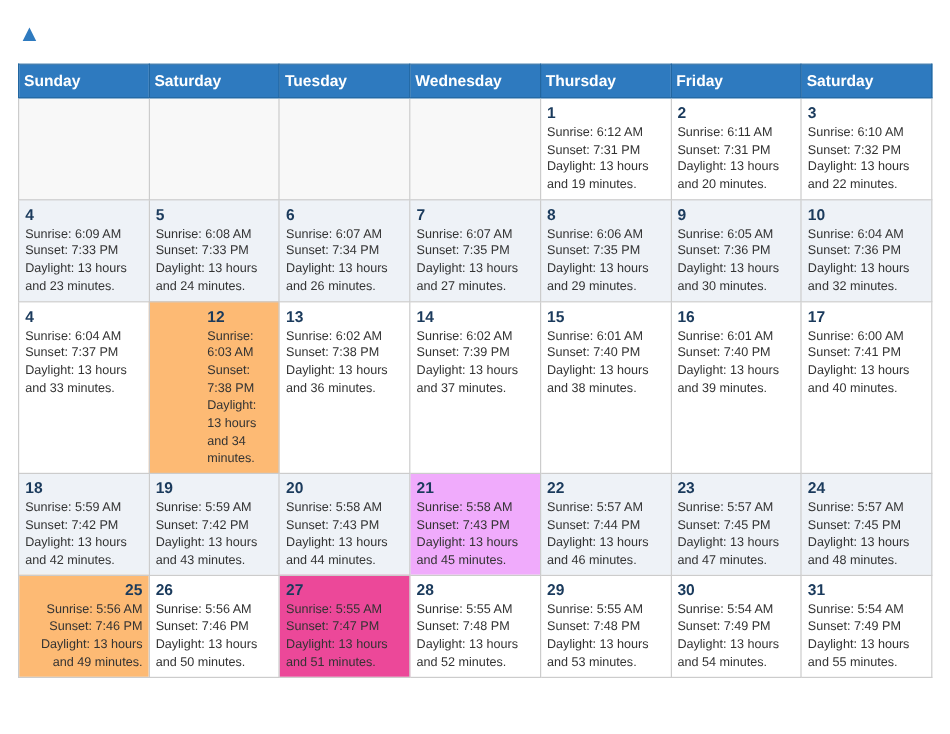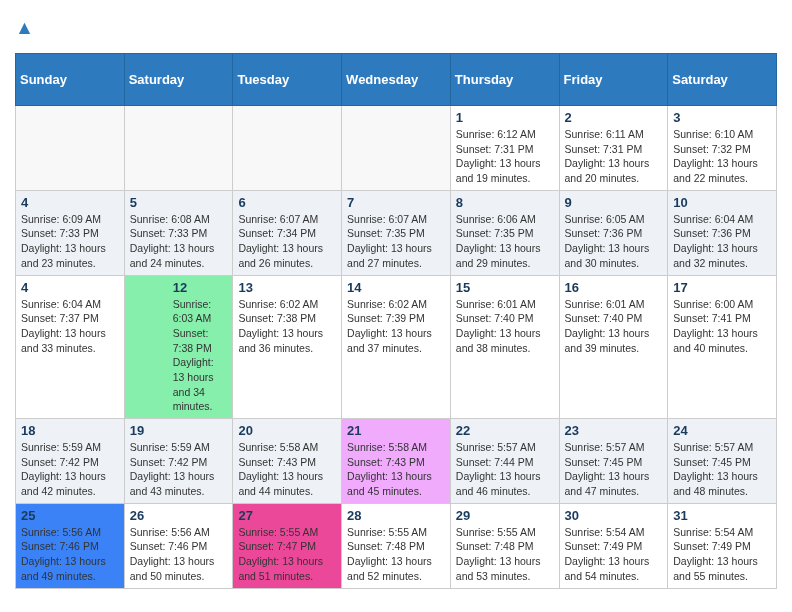--- a/index.html
+++ b/index.html
@@ -50,21 +50,21 @@
     .calendar {
       width: 100%;
       border-collapse: collapse;
       border: 1px solid #ccc;
     }
     .calendar th {
       background: #2e7abf;
       color: #fff;
       font-size: 13px;
       font-weight: bold;
-      padding: 18px 4px;
+      padding: 6px 4px;
       text-align: left;
       border: 1px solid #2266a0;
     }
     .calendar td {
       width: 14.28%;
       vertical-align: top;
       border: 1px solid #ccc;
       padding: 4px 5px;
       min-height: 80px;
       font-size: 11px;
@@ -209,21 +209,21 @@
         </td>
       </tr>
       <tr class="row-odd">
         <td style="background: rgb(255, 255, 255);">
           <span class="day-number">4</span>
           <div class="day-info" style="white-space: pre-line;">Sunrise: 6:04 AM
 Sunset: 7:37 PM
 Daylight: 13 hours
 and 33 minutes.</div>
         </td>
-        <td style="background: #86efac; padding-left: 48px;">
+        <td style="background: #fdba74; padding-left: 48px;">
           <span class="day-number">12</span>
           <div class="day-info" style="white-space: pre-line;">Sunrise: 6:03 AM
 Sunset: 7:38 PM
 Daylight: 13 hours
 and 34 minutes.</div>
         </td>
         <td style="background: rgb(255, 255, 255);">
           <span class="day-number">13</span>
           <div class="day-info" style="white-space: pre-line;">Sunrise: 6:02 AM
 Sunset: 7:38 PM
@@ -304,21 +304,21 @@
         </td>
         <td style="background: rgb(238, 242, 247);">
           <span class="day-number">24</span>
           <div class="day-info" style="white-space: pre-line;">Sunrise: 5:57 AM
 Sunset: 7:45 PM
 Daylight: 13 hours
 and 48 minutes.</div>
         </td>
       </tr>
       <tr class="row-odd">
-        <td style="background: #3b82f6;">
+        <td style="background: #fdba74; text-align: right;">
           <span class="day-number">25</span>
           <div class="day-info" style="white-space: pre-line;">Sunrise: 5:56 AM
 Sunset: 7:46 PM
 Daylight: 13 hours
 and 49 minutes.</div>
         </td>
         <td style="background: rgb(255, 255, 255); margin-top: 40px;">
           <span class="day-number">26</span>
           <div class="day-info" style="white-space: pre-line;">Sunrise: 5:56 AM
 Sunset: 7:46 PM

